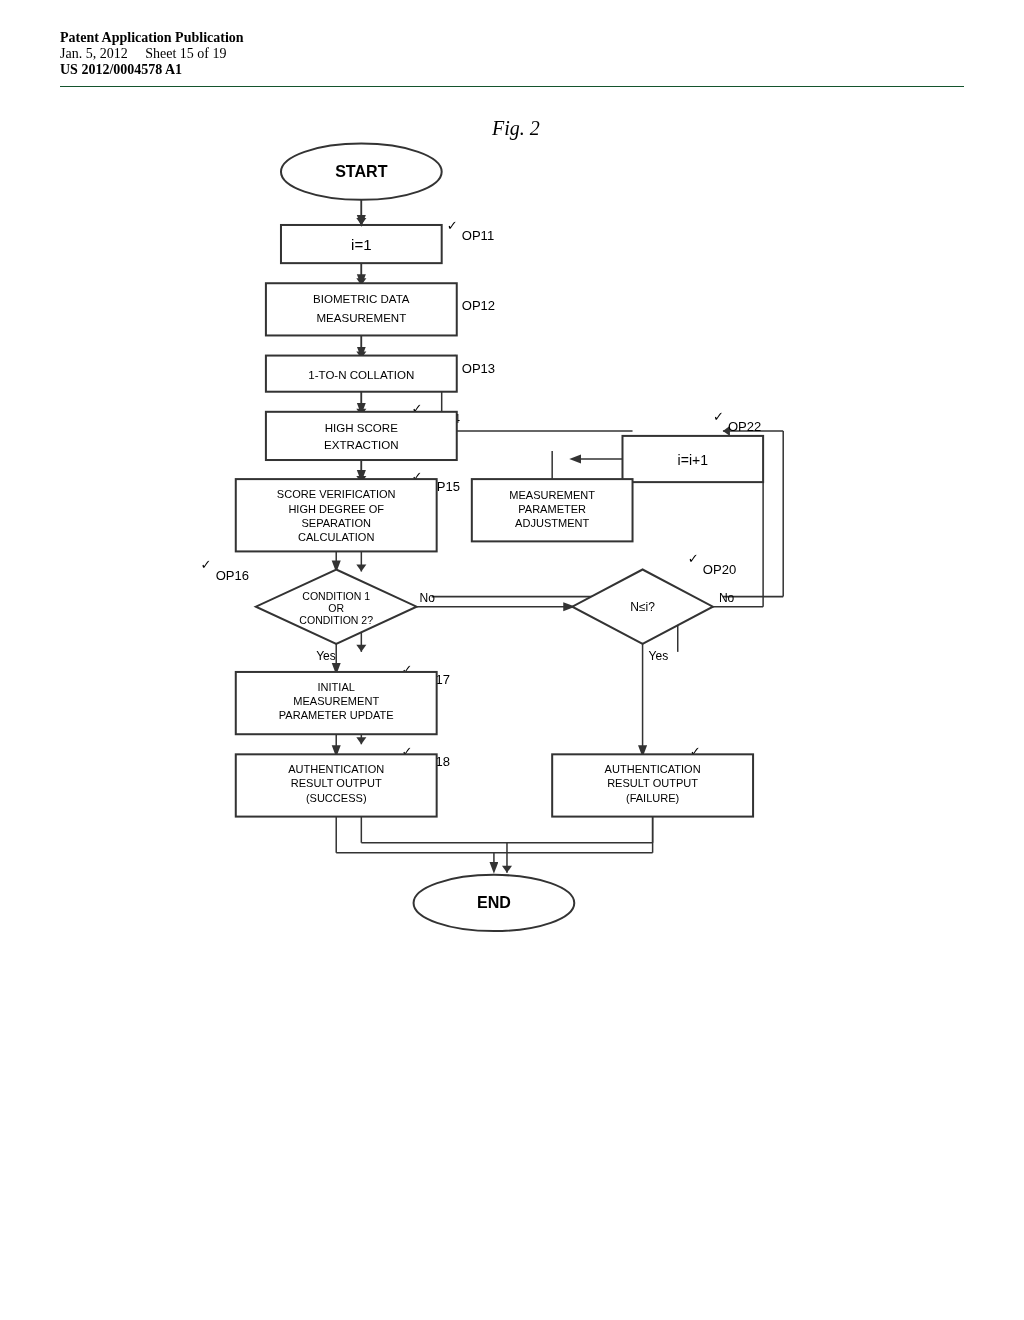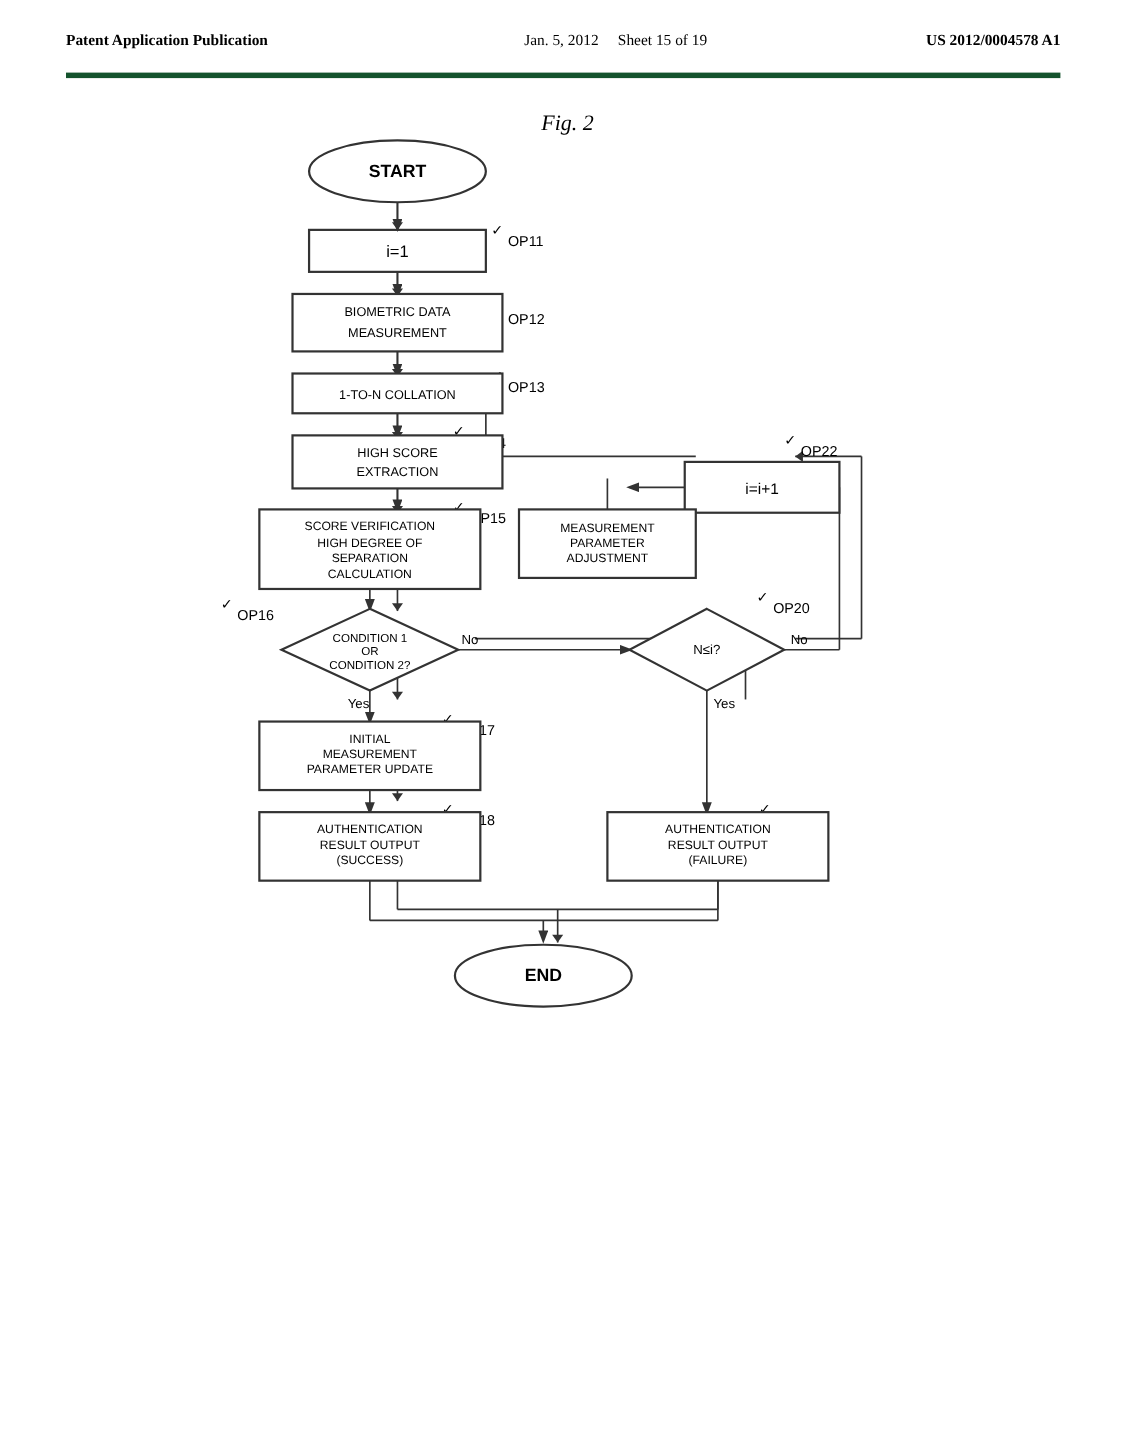--- a/index.html
+++ b/index.html
@@ -17,34 +17,34 @@
       min-height: 1320px;
       background: #fff;
       position: relative;
       padding: 30px 60px;
     }
 
     .header {
       display: flex;
       justify-content: space-between;
       align-items: flex-start;
-      border-bottom: 5px solid #14532d;
-      padding-bottom: 20px;
+      border-bottom: 1px solid #14532d;
+      padding-bottom: 8px;
       margin-bottom: 20px;
+      flex-direction: column;
     }
 
     .header-left {
       font-size: 14px;
       font-weight: bold;
     }
 
     .header-center {
       font-size: 14px;
       text-align: center;
-      margin-left: 34px;
     }
 
     .header-right {
       font-size: 14px;
       font-weight: bold;
     }
 
     .diagram-area {
       position: relative;
       width: 100%;

